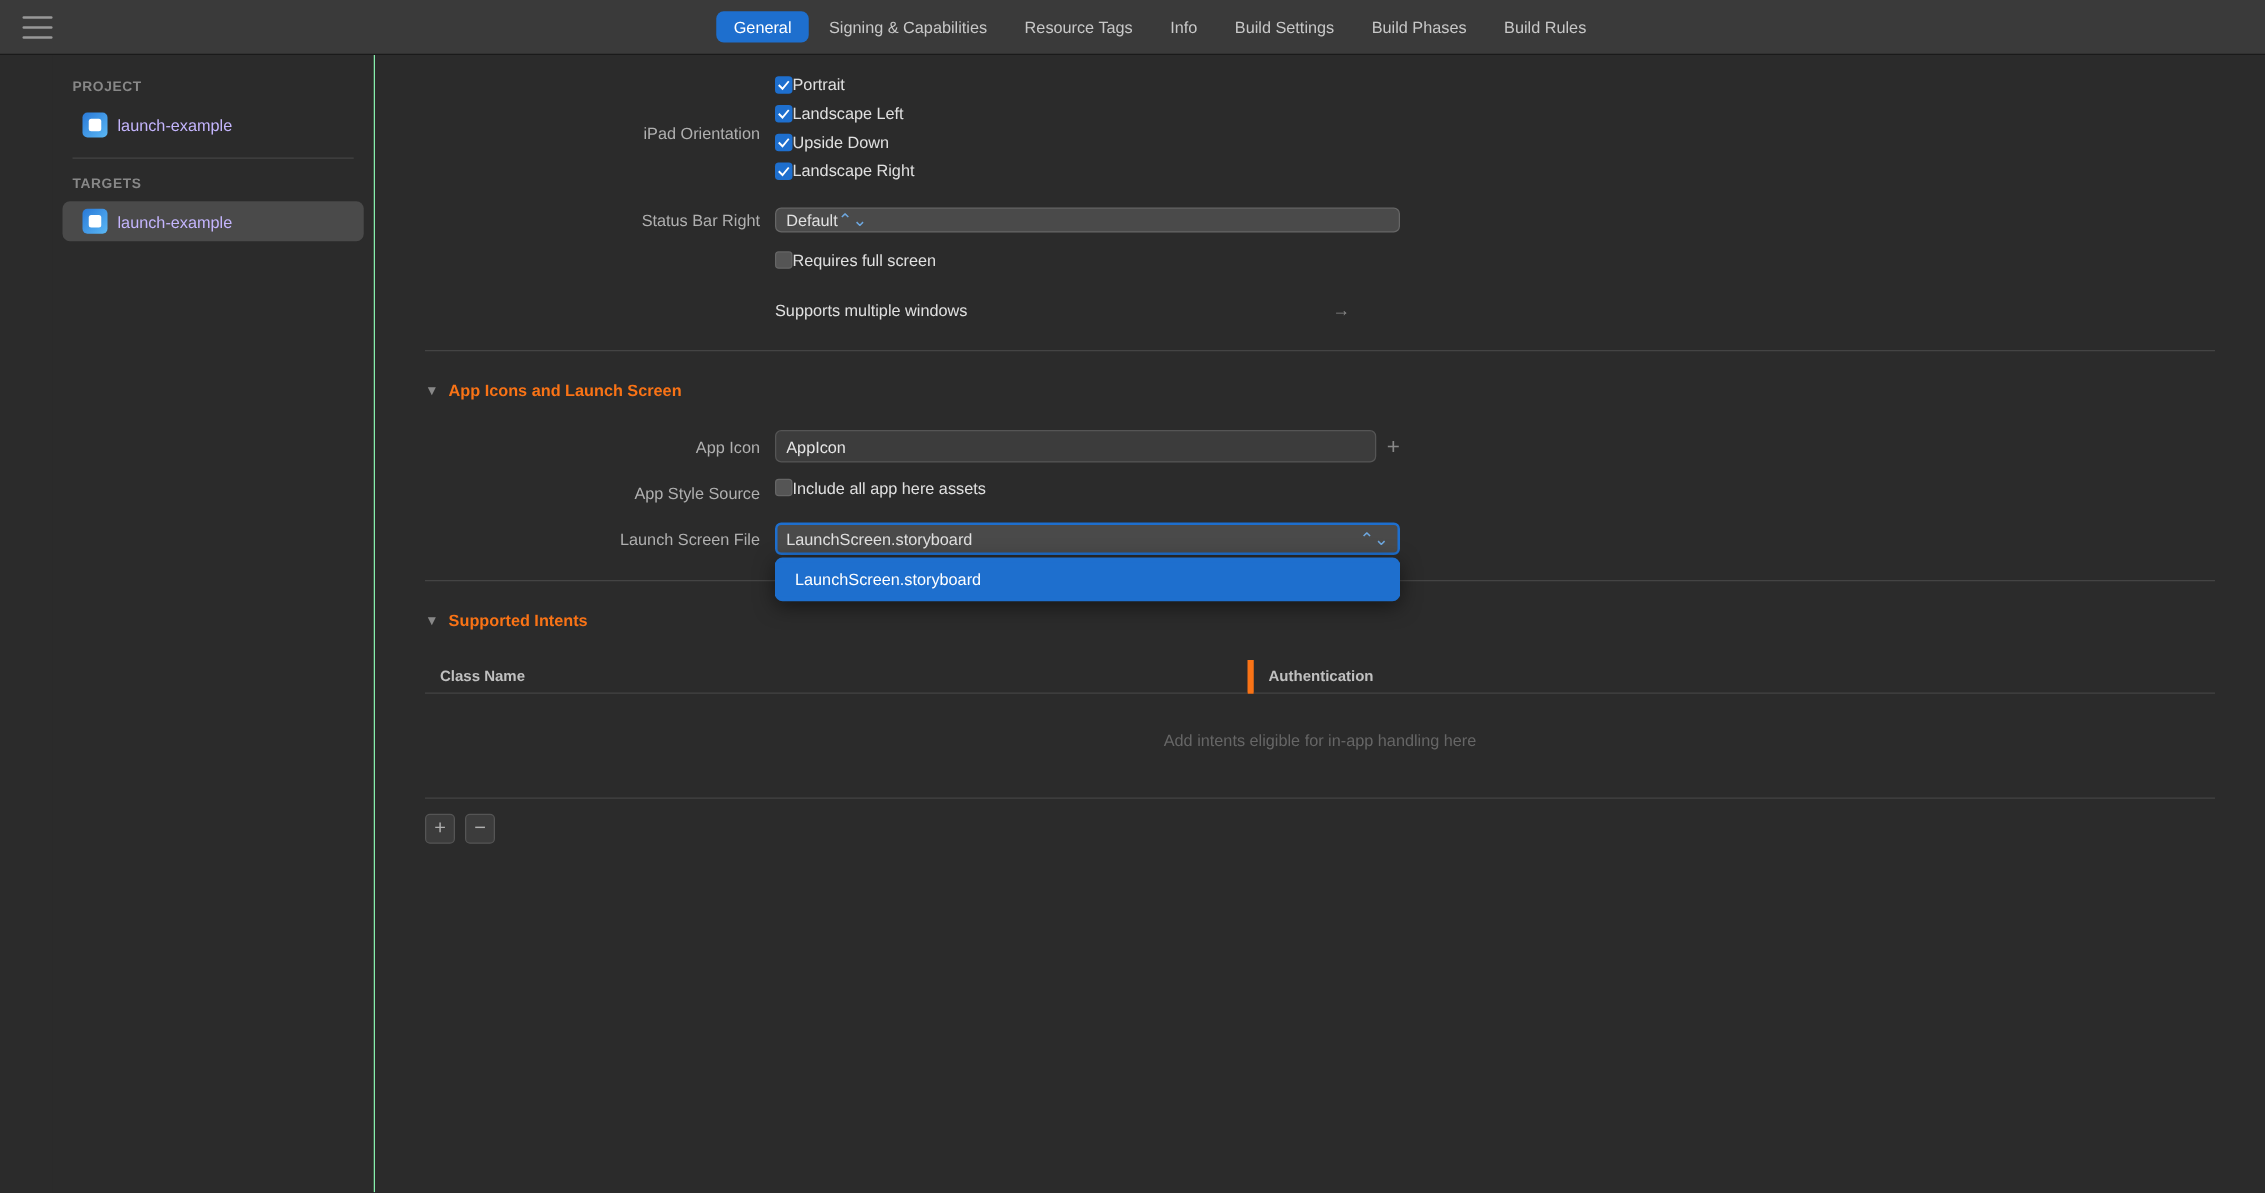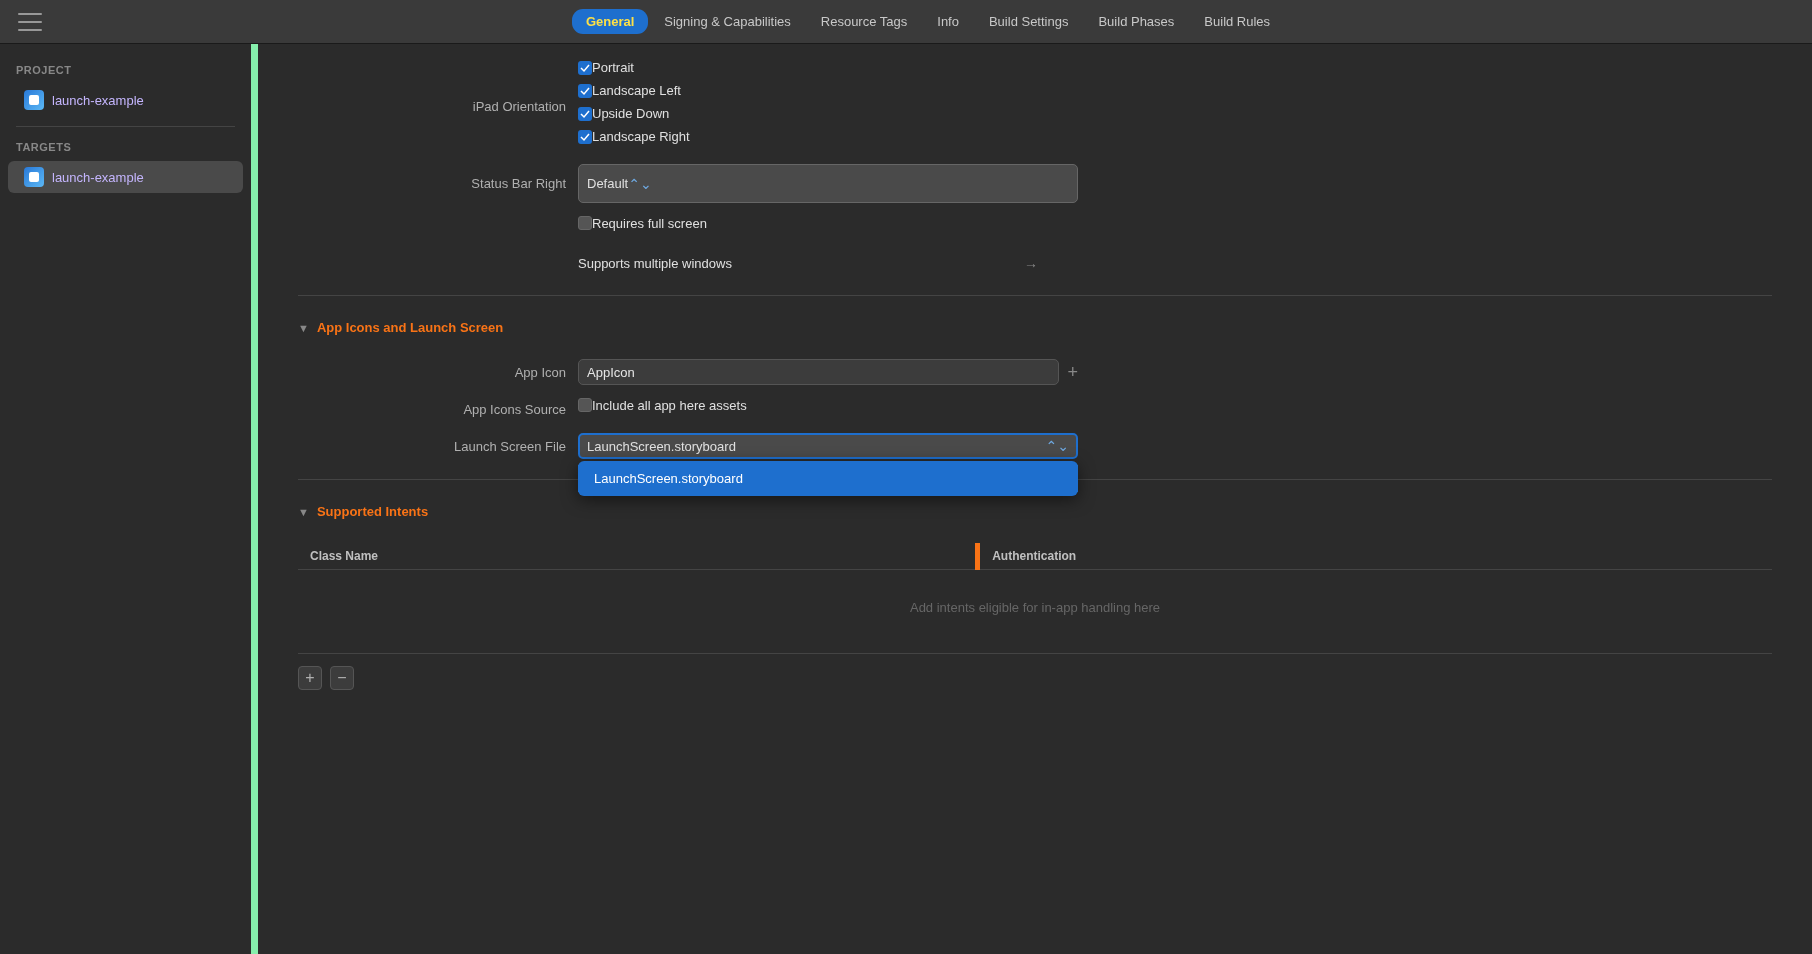--- a/index.html
+++ b/index.html
@@ -56,39 +56,39 @@
     .tab {
       padding: 5px 14px;
       border-radius: 6px;
       cursor: pointer;
       color: #c8c8c8;
       font-size: 13px;
       white-space: nowrap;
     }
     .tab.active {
       background: #1e6fce;
-      color: #fde047;
-      font-weight: 700;
-      border-radius: 11px;
+      color: #ffffff;
+      font-weight: 400;
     }
 
     
     .main-layout {
       display: flex;
       flex: 1;
       overflow: hidden;
     }
 
     
     .sidebar {
       width: 258px;
       background: #2b2b2b;
-      border-right: 7px solid #86efac;
+      border-right: 1px solid #86efac;
       padding: 16px 0;
       flex-shrink: 0;
+      margin-left: 42px;
     }
     .sidebar-section-title {
       font-size: 11px;
       font-weight: 700;
       color: #888;
       text-transform: uppercase;
       letter-spacing: 0.5px;
       padding: 4px 16px 8px 16px;
     }
     .sidebar-item {
@@ -221,21 +221,21 @@
       border: 1px solid #666;
       border-radius: 5px;
       padding: 3px 8px;
       color: #e0e0e0;
       font-size: 13px;
       width: 100%;
       display: flex;
       align-items: center;
       justify-content: flex-start;
       cursor: pointer;
-      height: 39px;
+      height: 20px;
       position: relative;
     }
     .select-arrow {
       color: #6ea8e0;
       font-size: 14px;
     }
 
     
     .text-input {
       background: #3c3c3c;
@@ -502,21 +502,21 @@
         <div class="form-label">App Icon</div>
         <div class="form-control">
           <div class="input-with-plus">
             <input class="text-input" type="text" style="flex: 1 1 0%;" value="AppIcon">
             <span class="plus-btn">+</span>
           </div>
         </div>
       </div>
 
       <div class="form-row">
-        <div class="form-label">App Icons Source</div>
+        <div class="form-label">App Style Source</div>
         <div class="form-control">
           <div class="checkbox-row">
             <div class="checkbox-unchecked"></div>
             <span class="checkbox-label">Include all app here assets</span>
           </div>
         </div>
       </div>
 
       <div class="form-row">
         <div class="form-label">Launch Screen File</div>

